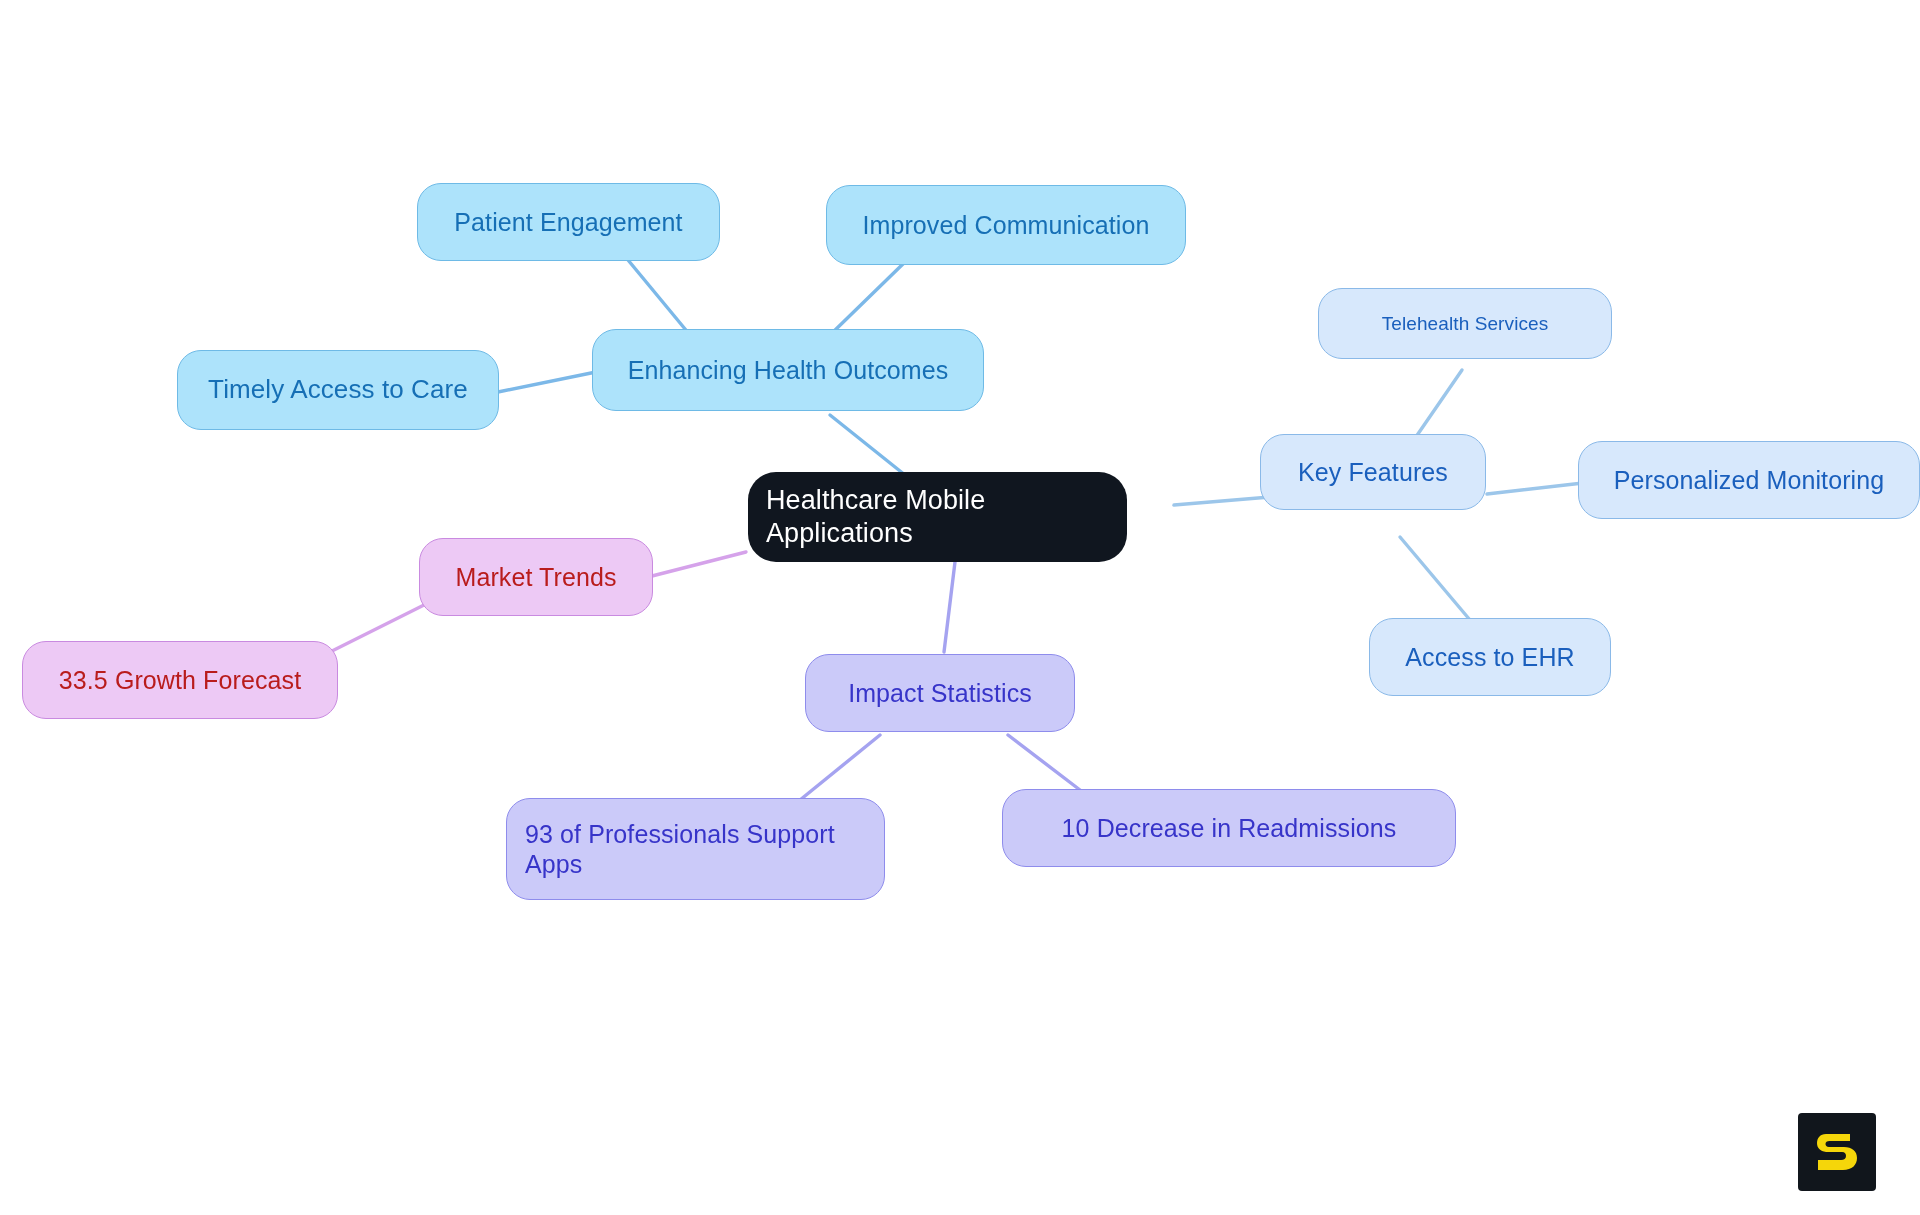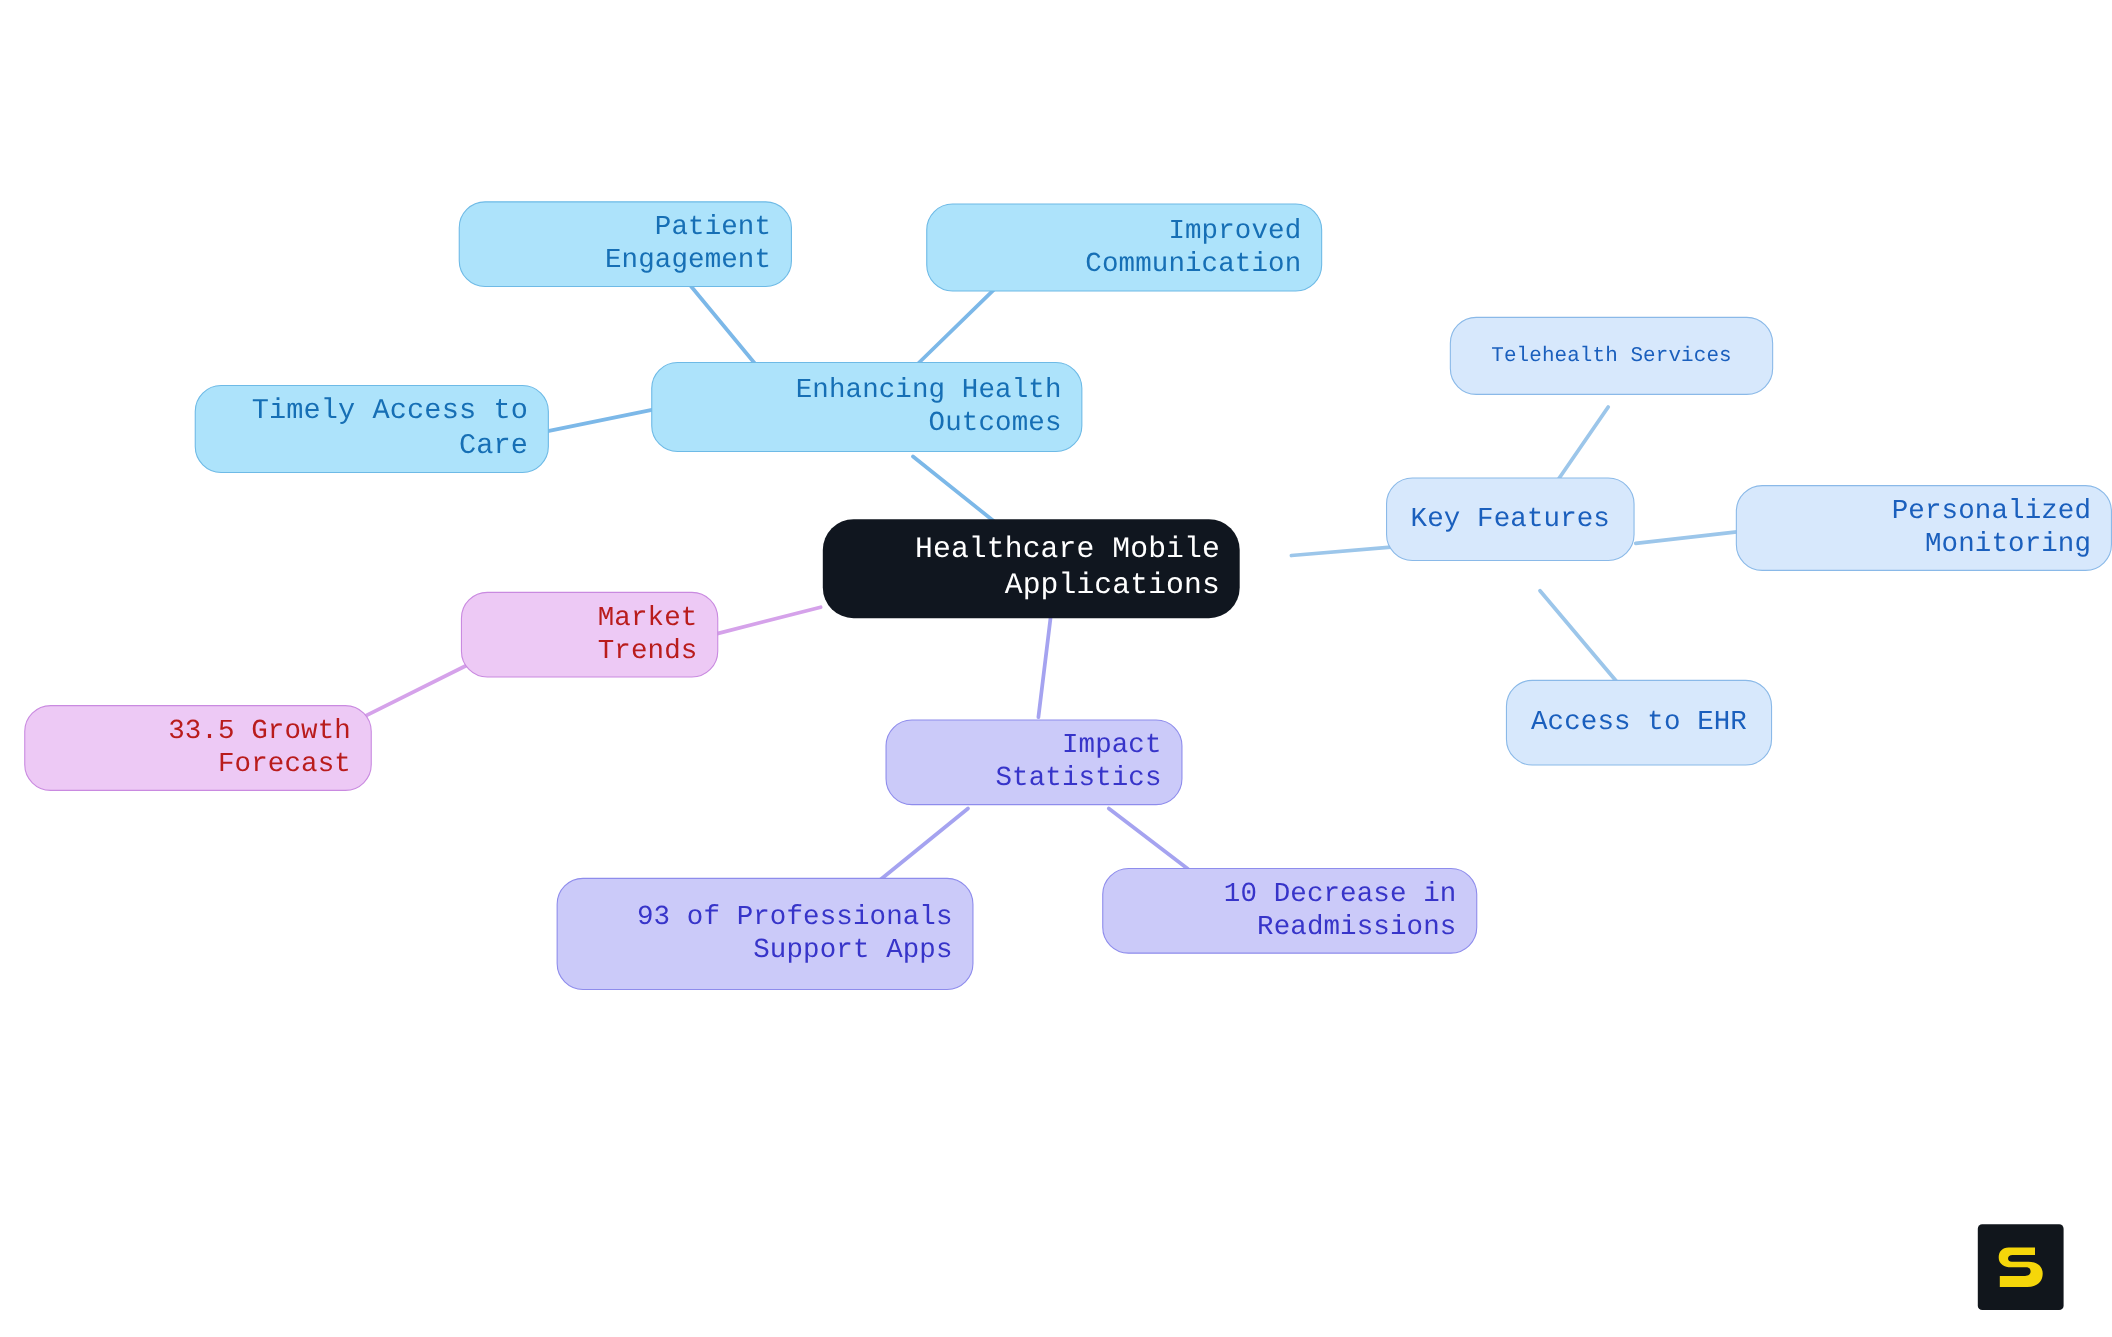--- a/index.html
+++ b/index.html
@@ -20,29 +20,28 @@
     position: absolute;
     left: 0; top: 0;
     width: 1920px; height: 1215px;
     pointer-events: none;
   }
   .node {
     position: absolute;
     display: flex;
     align-items: center;
     justify-content: center;
-    text-align: right;
+    text-align: left;
     border-radius: 24px;
     border-style: solid;
     border-width: 1.6px;
     line-height: 1.22;
     padding: 0 18px;
     white-space: pre-line;
     letter-spacing: 0.1px;
-    font-family: Liberation Mono, monospace;
   }
   .node.root {
     border-radius: 28px;
     border-width: 0;
     font-weight: 400;
   }
   
   .c-root   { background:#10161f; color:#ffffff; }
   .c-blue   { background:#ade3fb; border-color:#6ebae6; color:#166fb5; }
   .c-paleblue { background:#d7e8fc; border-color:#8ab9e8; color:#1a5fbd; }
@@ -91,41 +90,41 @@
 
     <path d="M 1008 735 L 1080 790" stroke="#a5a3f0" stroke-width="3.4" fill="none" stroke-linecap="round"></path>
 
     <path d="M 746 552 L 652 576" stroke="#d5a2ea" stroke-width="3.4" fill="none" stroke-linecap="round"></path>
 
     <path d="M 424 605 L 330 652" stroke="#d5a2ea" stroke-width="3.4" fill="none" stroke-linecap="round"></path>
   </svg>
 
   <div class="node c-blue" style="left:417px; top:183px; width:303px; height:78px; font-size:25px;">Patient Engagement</div>
 
-  <div class="node c-blue" style="left:826px; top:185px; width:360px; height:80px; font-size:25px;margin-left:16px;">Improved Communication</div>
+  <div class="node c-blue" style="left:826px; top:185px; width:360px; height:80px; font-size:25px;">Improved Communication</div>
 
   <div class="node c-blue" style="left:592px; top:329px; width:392px; height:82px; font-size:25px;">Enhancing Health Outcomes</div>
 
   <div class="node c-blue" style="left:177px; top:350px; width:322px; height:80px; font-size:26px;">Timely Access to Care</div>
 
   <div class="node root c-root" style="left:748px; top:472px; width:379px; height:90px; font-size:27px;">Healthcare Mobile Applications</div>
 
   <div class="node c-paleblue" style="left:1318px; top:288px; width:294px; height:71px; font-size:19px;">Telehealth Services</div>
 
   <div class="node c-paleblue" style="left:1260px; top:434px; width:226px; height:76px; font-size:25px;">Key Features</div>
 
   <div class="node c-paleblue" style="left:1578px; top:441px; width:342px; height:78px; font-size:25px;">Personalized Monitoring</div>
 
   <div class="node c-violet" style="left:805px; top:654px; width:270px; height:78px; font-size:25px;">Impact Statistics</div>
 
   <div class="node c-paleblue" style="left:1369px; top:618px; width:242px; height:78px; font-size:25px;">Access to EHR</div>
 
   <div class="node c-violet" style="left:506px; top:798px; width:379px; height:102px; font-size:25px;">93 of Professionals Support Apps</div>
 
-  <div class="node c-violet" style="left:1002px; top:789px; width:341px; height:78px; font-size:25px;">10 Decrease in Readmissions</div>
+  <div class="node c-violet" style="left:1002px; top:789px; width:454px; height:78px; font-size:25px;">10 Decrease in Readmissions</div>
 
   <div class="node c-pink" style="left:419px; top:538px; width:234px; height:78px; font-size:25px;">Market Trends</div>
 
   <div class="node c-pink" style="left:22px; top:641px; width:316px; height:78px; font-size:25px;">33.5 Growth Forecast</div>
 
   <div id="logo">
     <svg width="50" height="54" viewBox="0 0 50 54" aria-hidden="true">
       <path d="M38 9 H14 C8 9 5 13 5 18 C5 23 8 26 14 27 H30 C33 27 34 29 34 31
                C34 33.5 32 35 29 35 H6 V45 H31 C40 45 45 40 45 33
                C45 26 40 22 32 22 H17 C14.5 22 13.5 20.5 13.5 19

